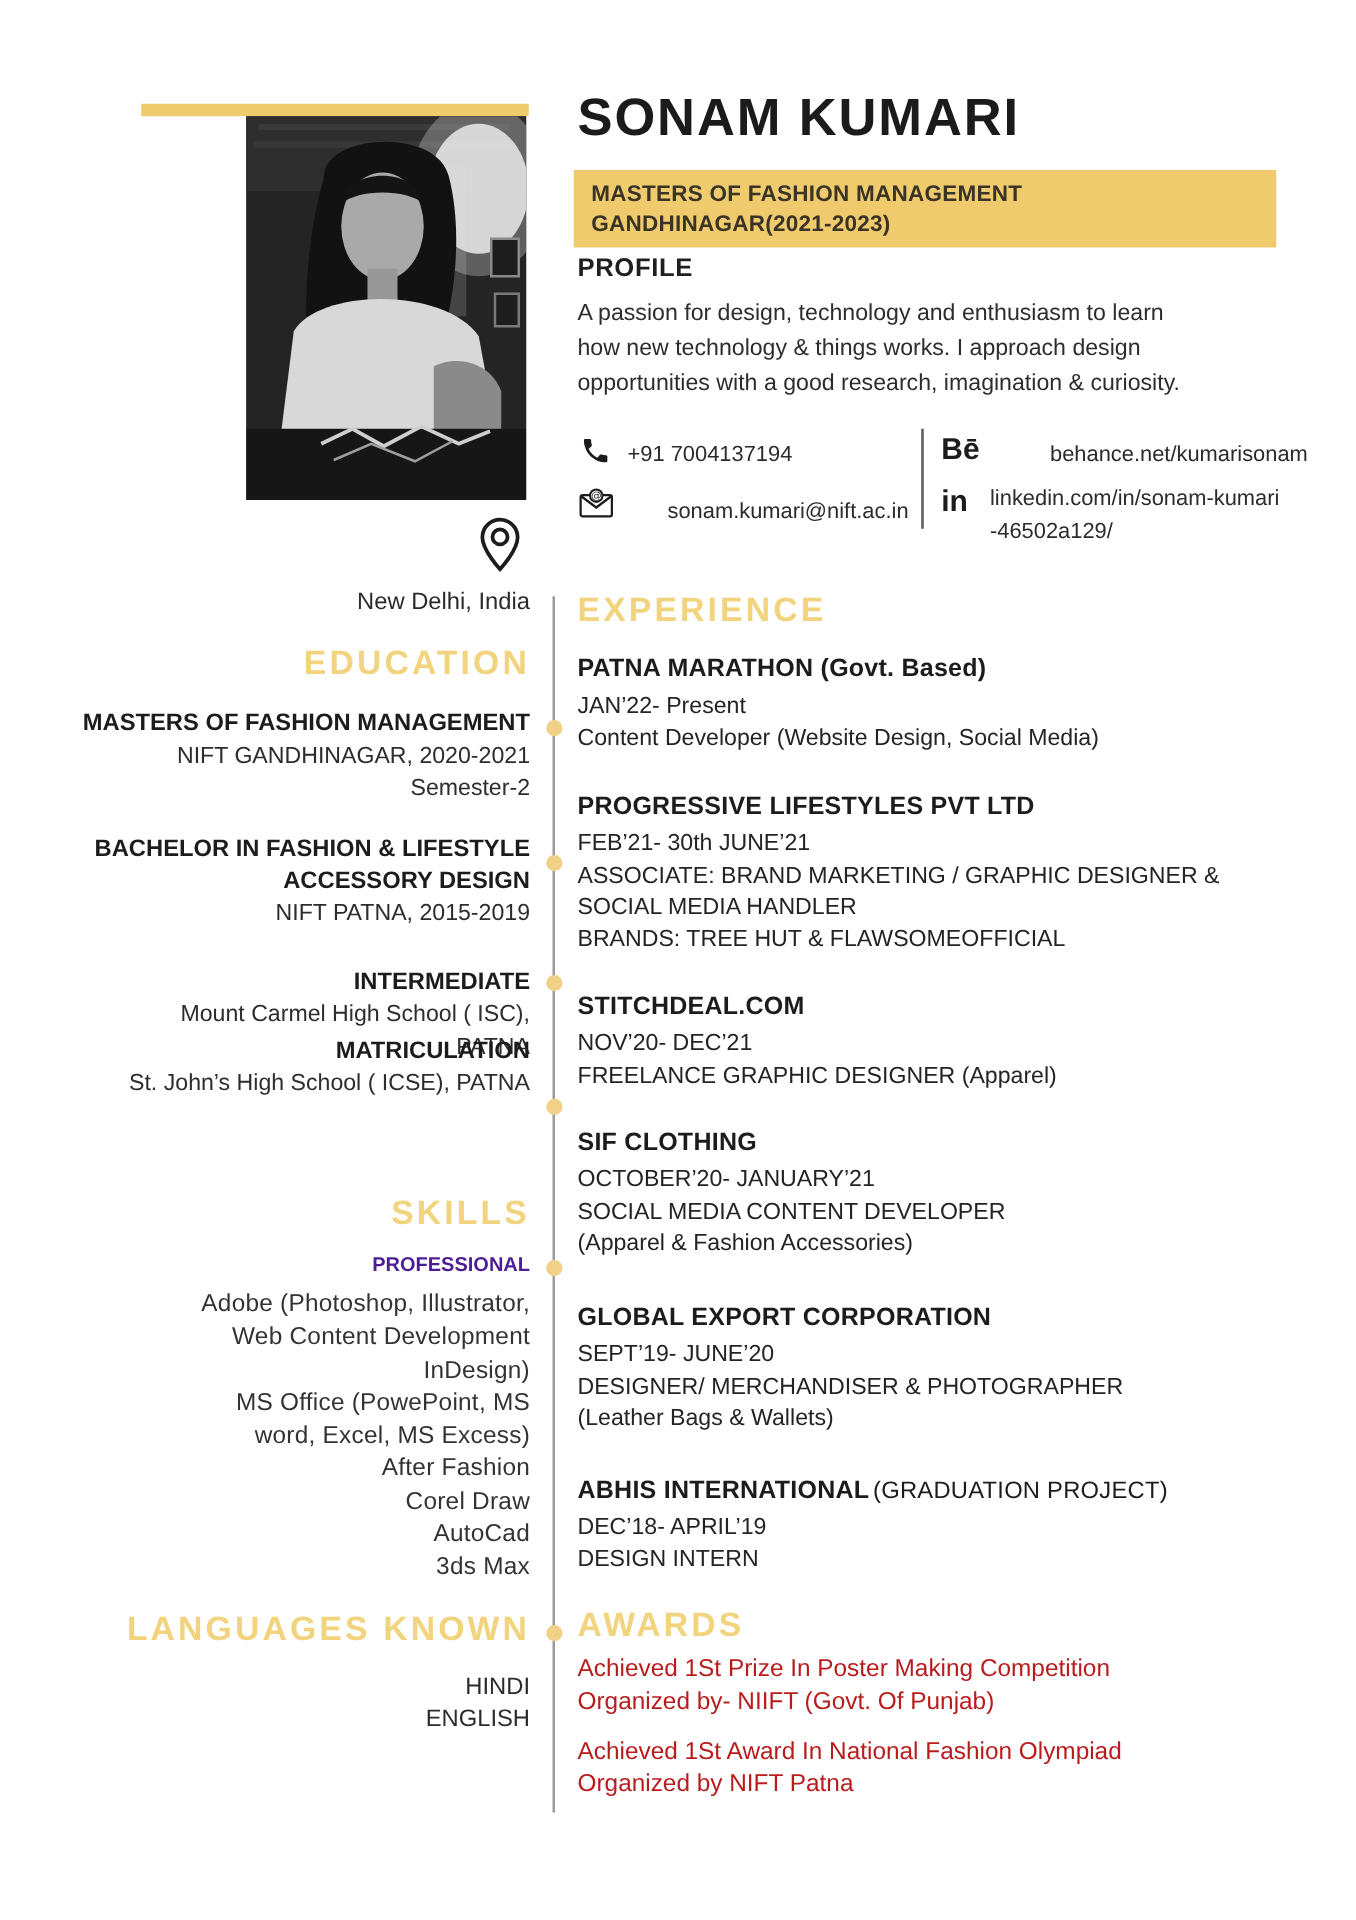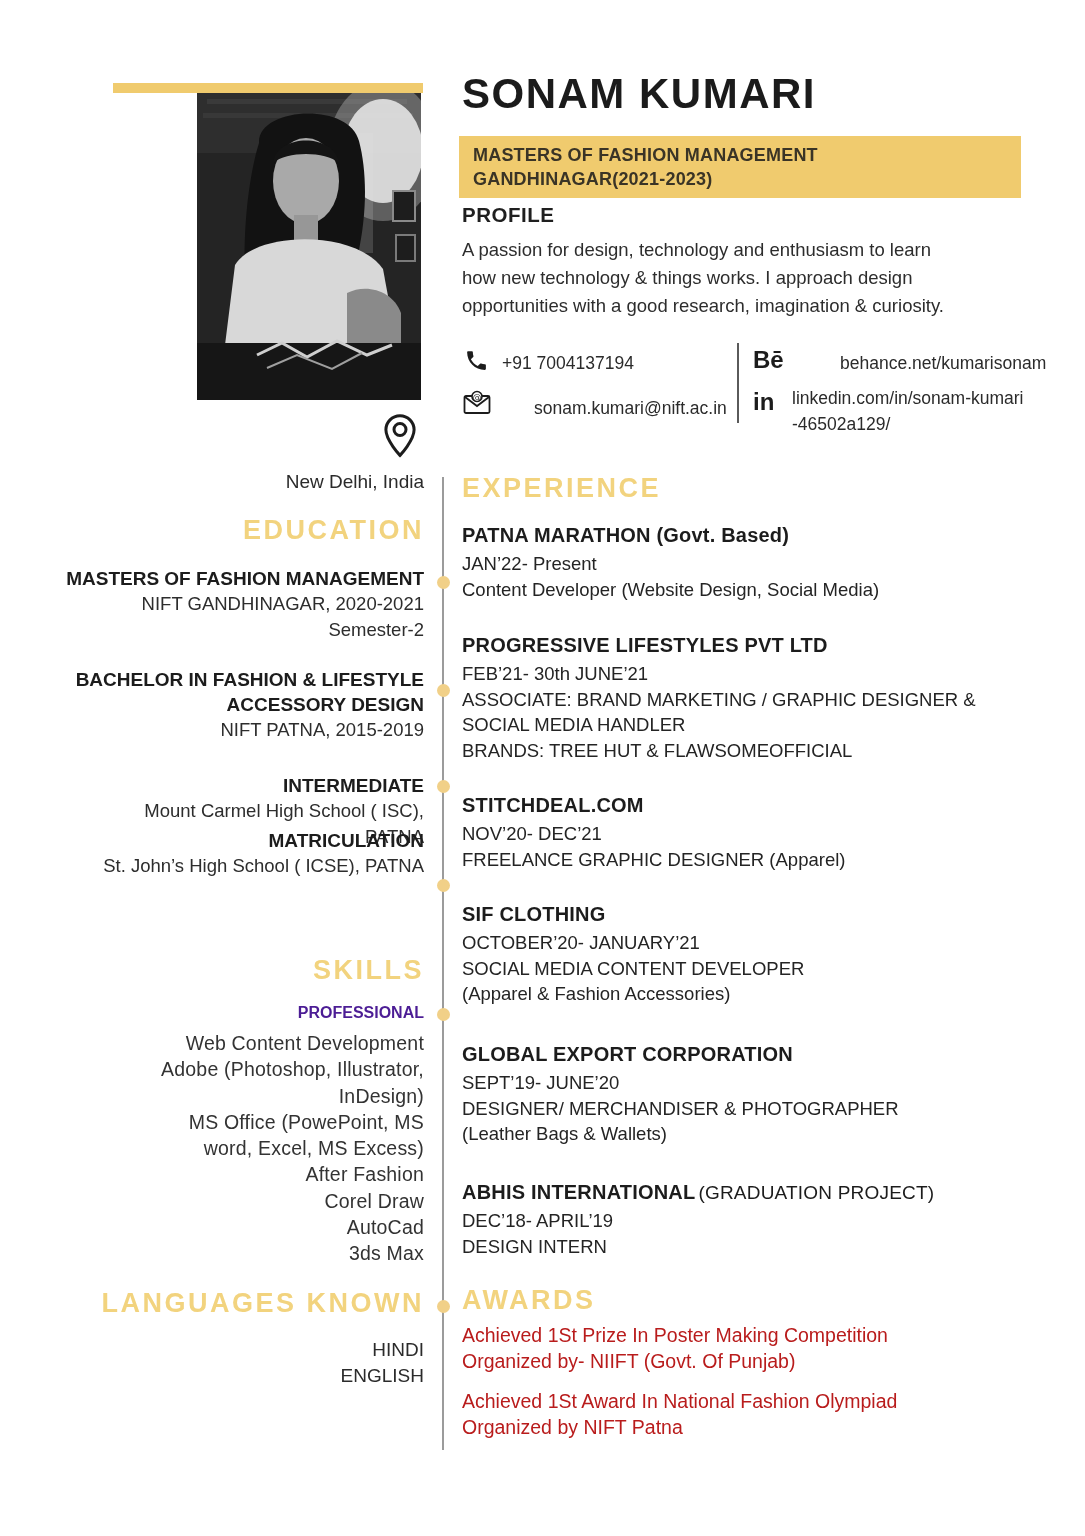--- a/index.html
+++ b/index.html
@@ -159,22 +159,22 @@
 </div>
 
 <div class="abs lblock" style="top:828px;">
   <div class="edu-title">MATRICULATION</div>
   <div class="edu-line">St. John’s High School ( ICSE), PATNA</div>
 </div>
 
 <div class="abs lblock sec-h" style="top:955px;">SKILLS</div>
 <div class="abs lblock skills-sub" style="top:1004px;">PROFESSIONAL</div>
 <div class="abs lblock" style="top:1030px;">
+  <div class="skills-line">Adobe (Photoshop, Illustrator,</div>
   <div class="skills-line">Web Content Development</div>
-  <div class="skills-line">Adobe (Photoshop, Illustrator,</div>
   <div class="skills-line">InDesign)</div>
   <div class="skills-line">MS Office (PowePoint, MS</div>
   <div class="skills-line">word, Excel, MS Excess)</div>
   <div class="skills-line">After Fashion</div>
   <div class="skills-line">Corel Draw</div>
   <div class="skills-line">AutoCad</div>
   <div class="skills-line">3ds Max</div>
 </div>
 
 <div class="abs lblock sec-h" style="top:1288px;">LANGUAGES KNOWN</div>

